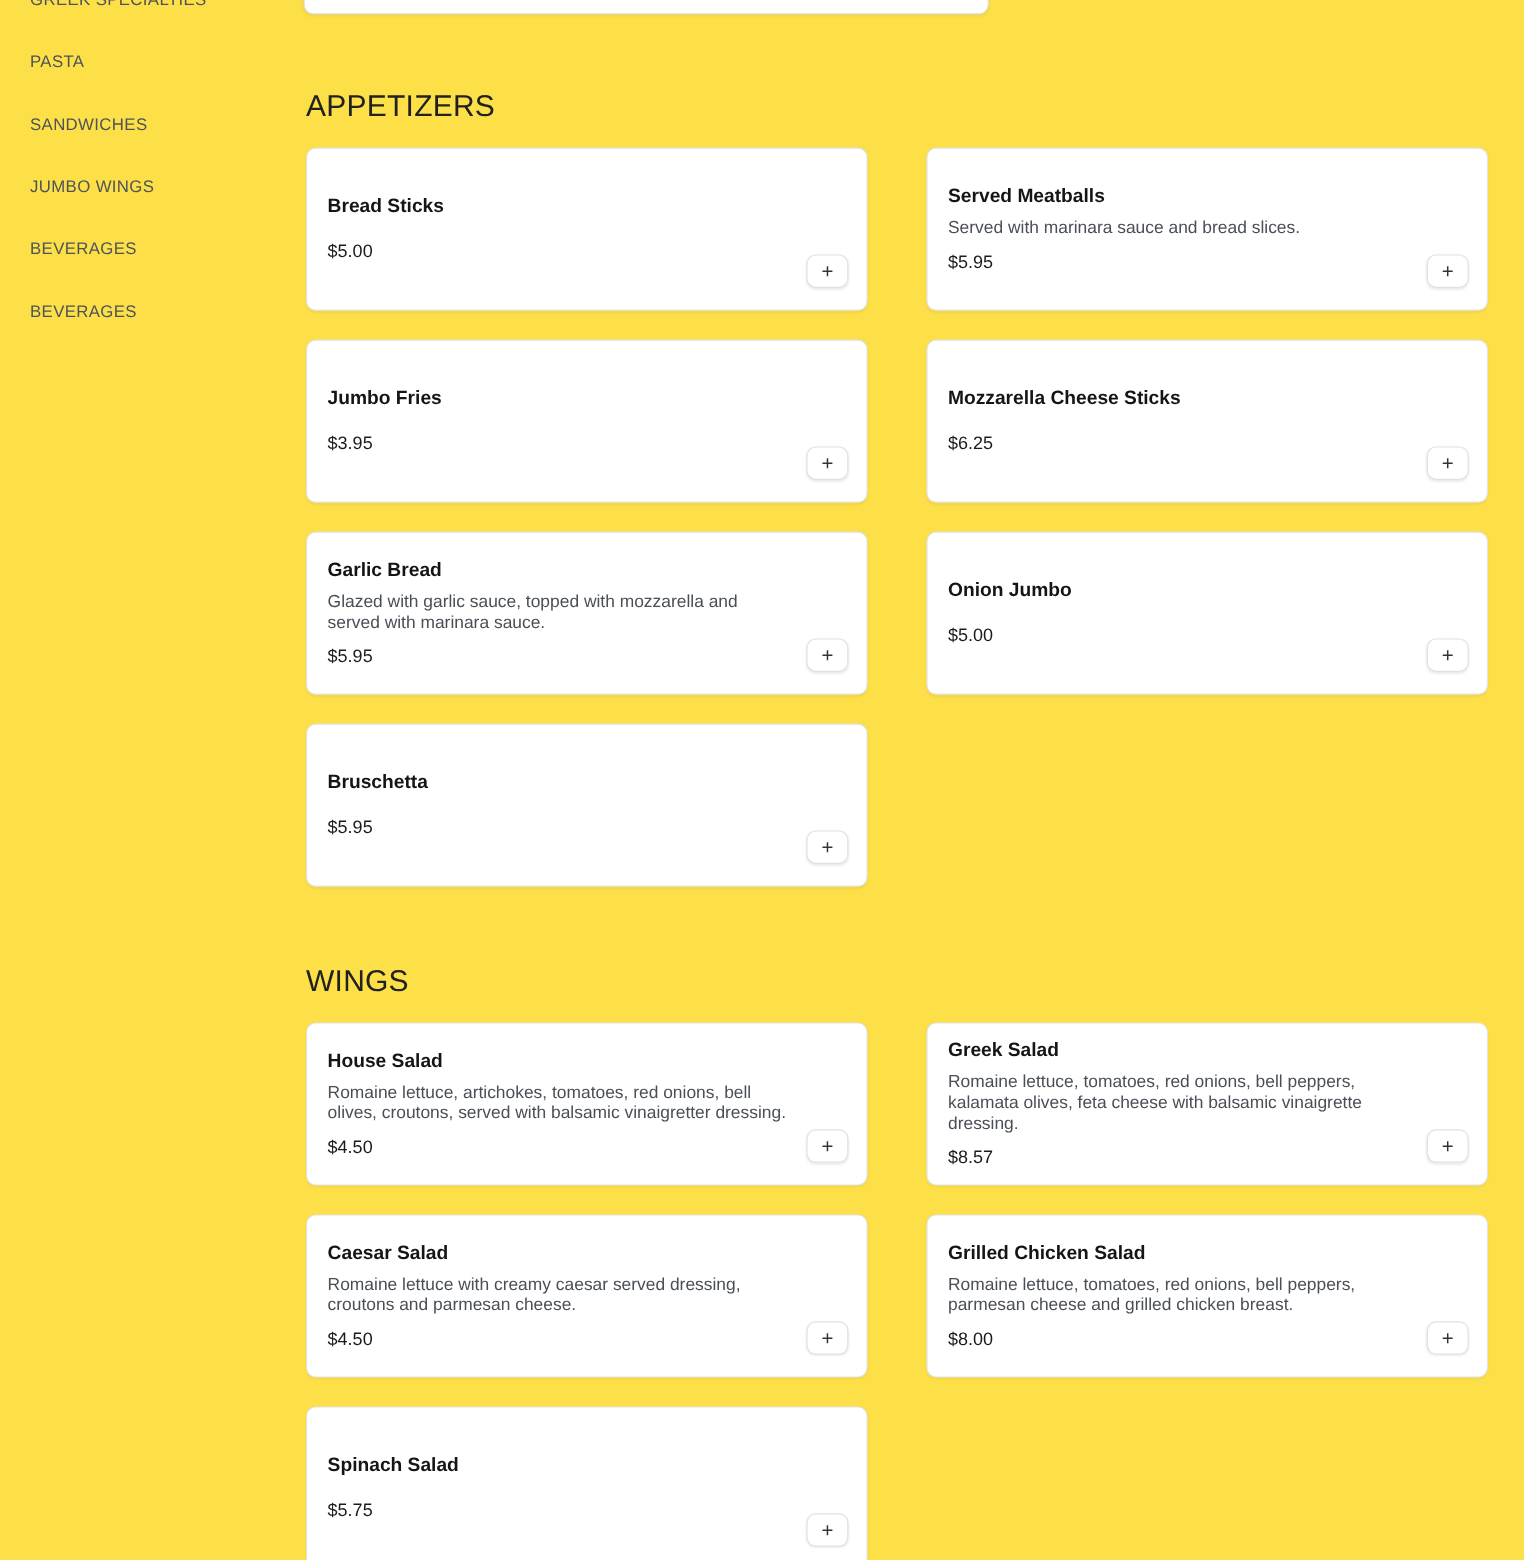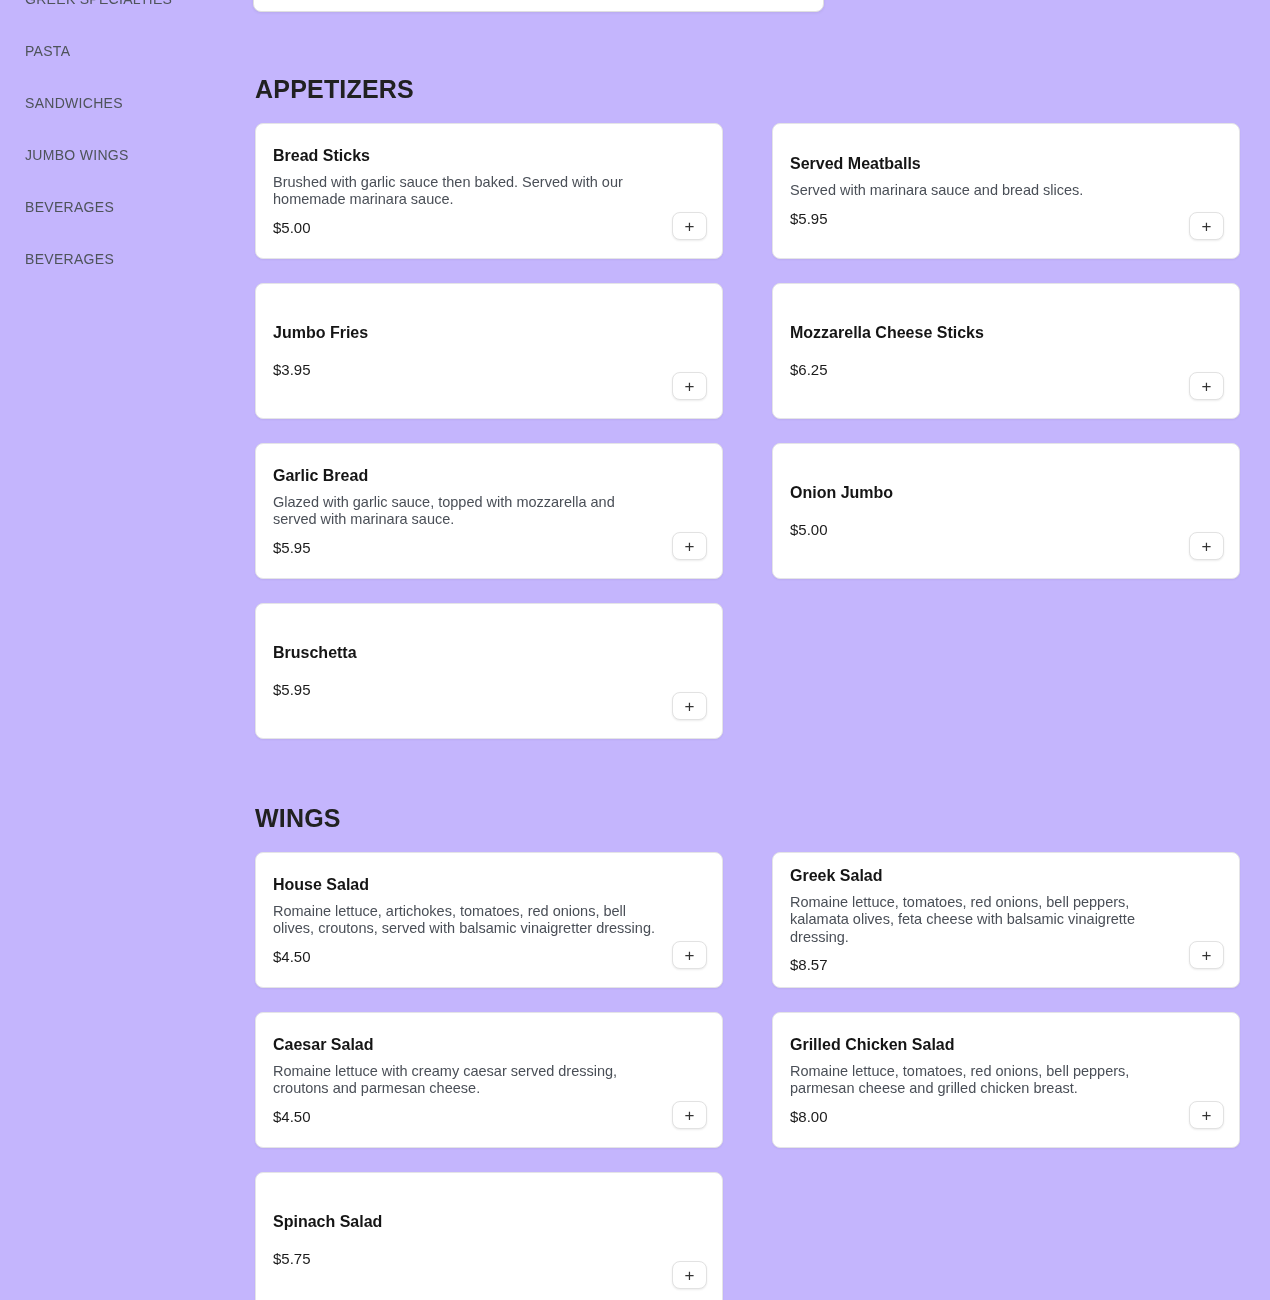--- a/index.html
+++ b/index.html
@@ -3,21 +3,21 @@
 <meta charset="utf-8">
 <style>
   * { box-sizing: border-box; margin: 0; padding: 0; }
   html, body {
     width: 1270px; height: 1300px;
     overflow: hidden;
     background: #ffffff;
     font-family: "Liberation Sans", "DejaVu Sans", sans-serif;
     color: #1b1b1b;
   }
-  .app { position: relative; width: 1270px; height: 1300px; background: #c4b5fd; }
+  .app { position: relative; width: 1270px; height: 1300px; background: #fde047; }
 
   
   .sidebar {
     position: absolute;
     left: 0; top: -27px;
     width: 240px;
   }
   .sidebar-item {
     height: 52px;
     display: flex;
@@ -46,21 +46,21 @@
     border-radius: 8px;
     box-shadow: 0 1px 3px rgba(0,0,0,0.07);
   }
 
   .menu-section:first-of-type { margin-top: 76px; }
   .menu-section:not(:first-of-type) { margin-top: 66px; }
 
   .section-title {
     font-size: 25px;
     line-height: 26px;
-    font-weight: 700;
+    font-weight: 400;
     letter-spacing: 0.2px;
     color: #212121;
     margin: 0 0 21px 0;
   }
 
   .card-grid {
     display: grid;
     grid-template-columns: 468px 468px;
     column-gap: 49px;
     row-gap: 24px;
@@ -151,21 +151,20 @@
 
   <main class="main">
     <div class="top-partial"></div>
     <div id="sections">
         <section class="menu-section">
     <h2 class="section-title">APPETIZERS</h2>
     <div class="card-grid">
             <article class="item-card">
     <div class="card-body">
       <h3 class="item-name">Bread Sticks</h3>
-      <p class="item-desc">Brushed with garlic sauce then baked. Served with our homemade marinara sauce.</p>
       <div class="item-price">$5.00</div>
     </div>
     <button class="add-btn">
       <span class="plus">+</span>
     </button>
   </article>
             <article class="item-card">
     <div class="card-body">
       <h3 class="item-name">Served Meatballs</h3>
       <p class="item-desc">Served with marinara sauce and bread slices.</p>

